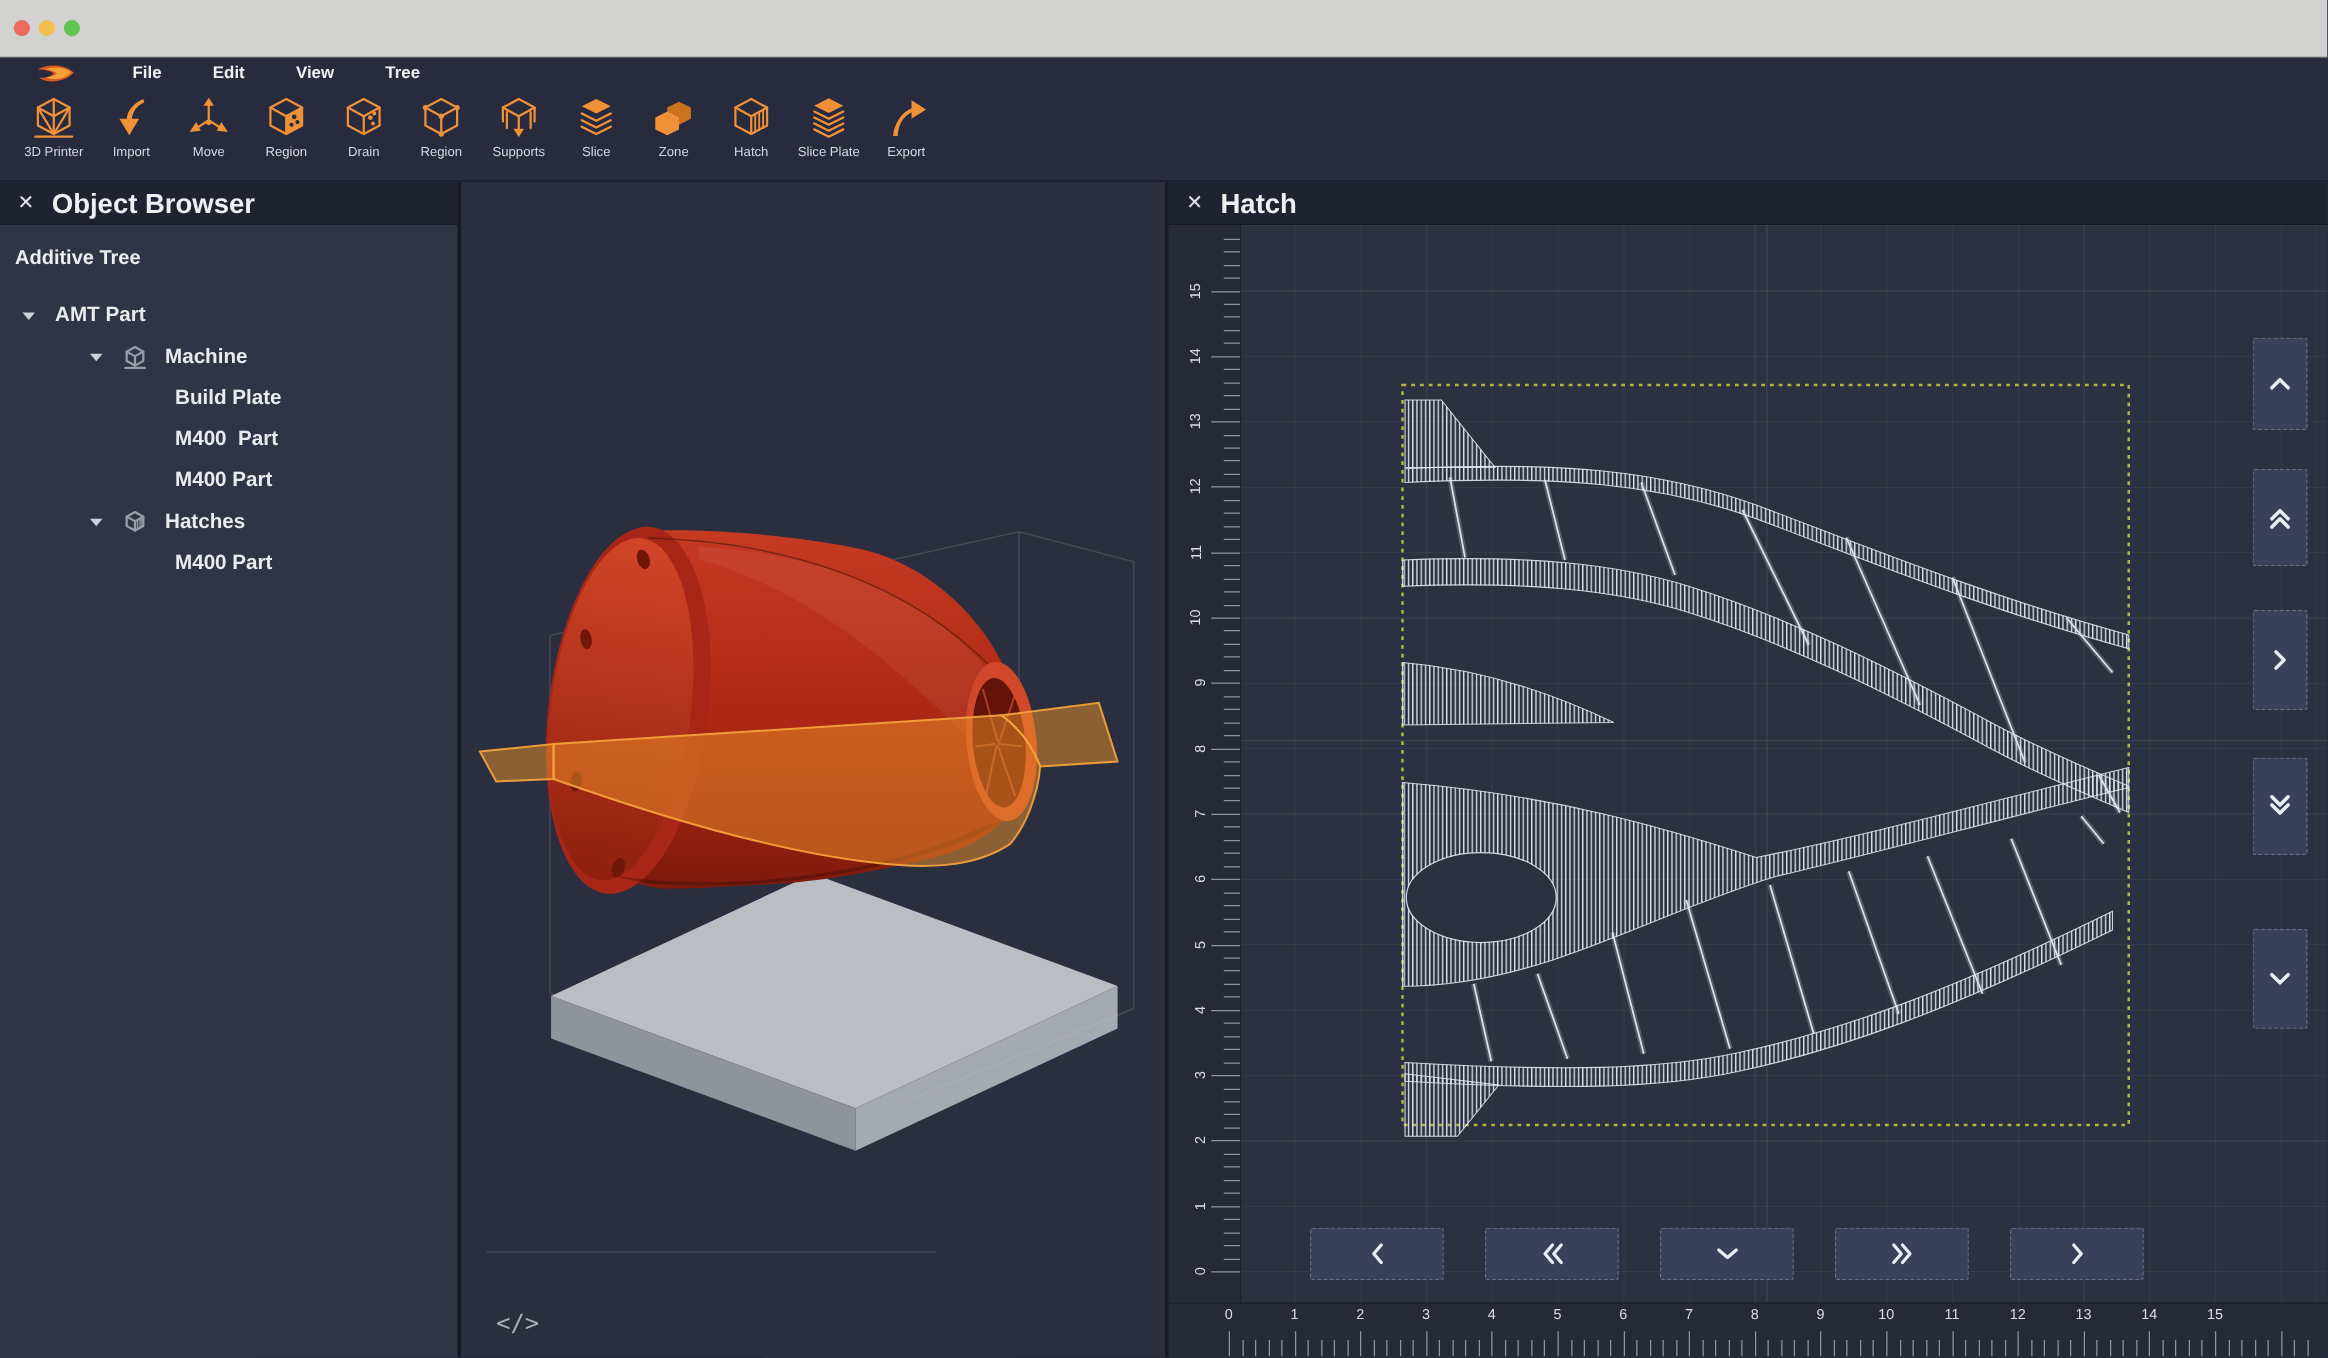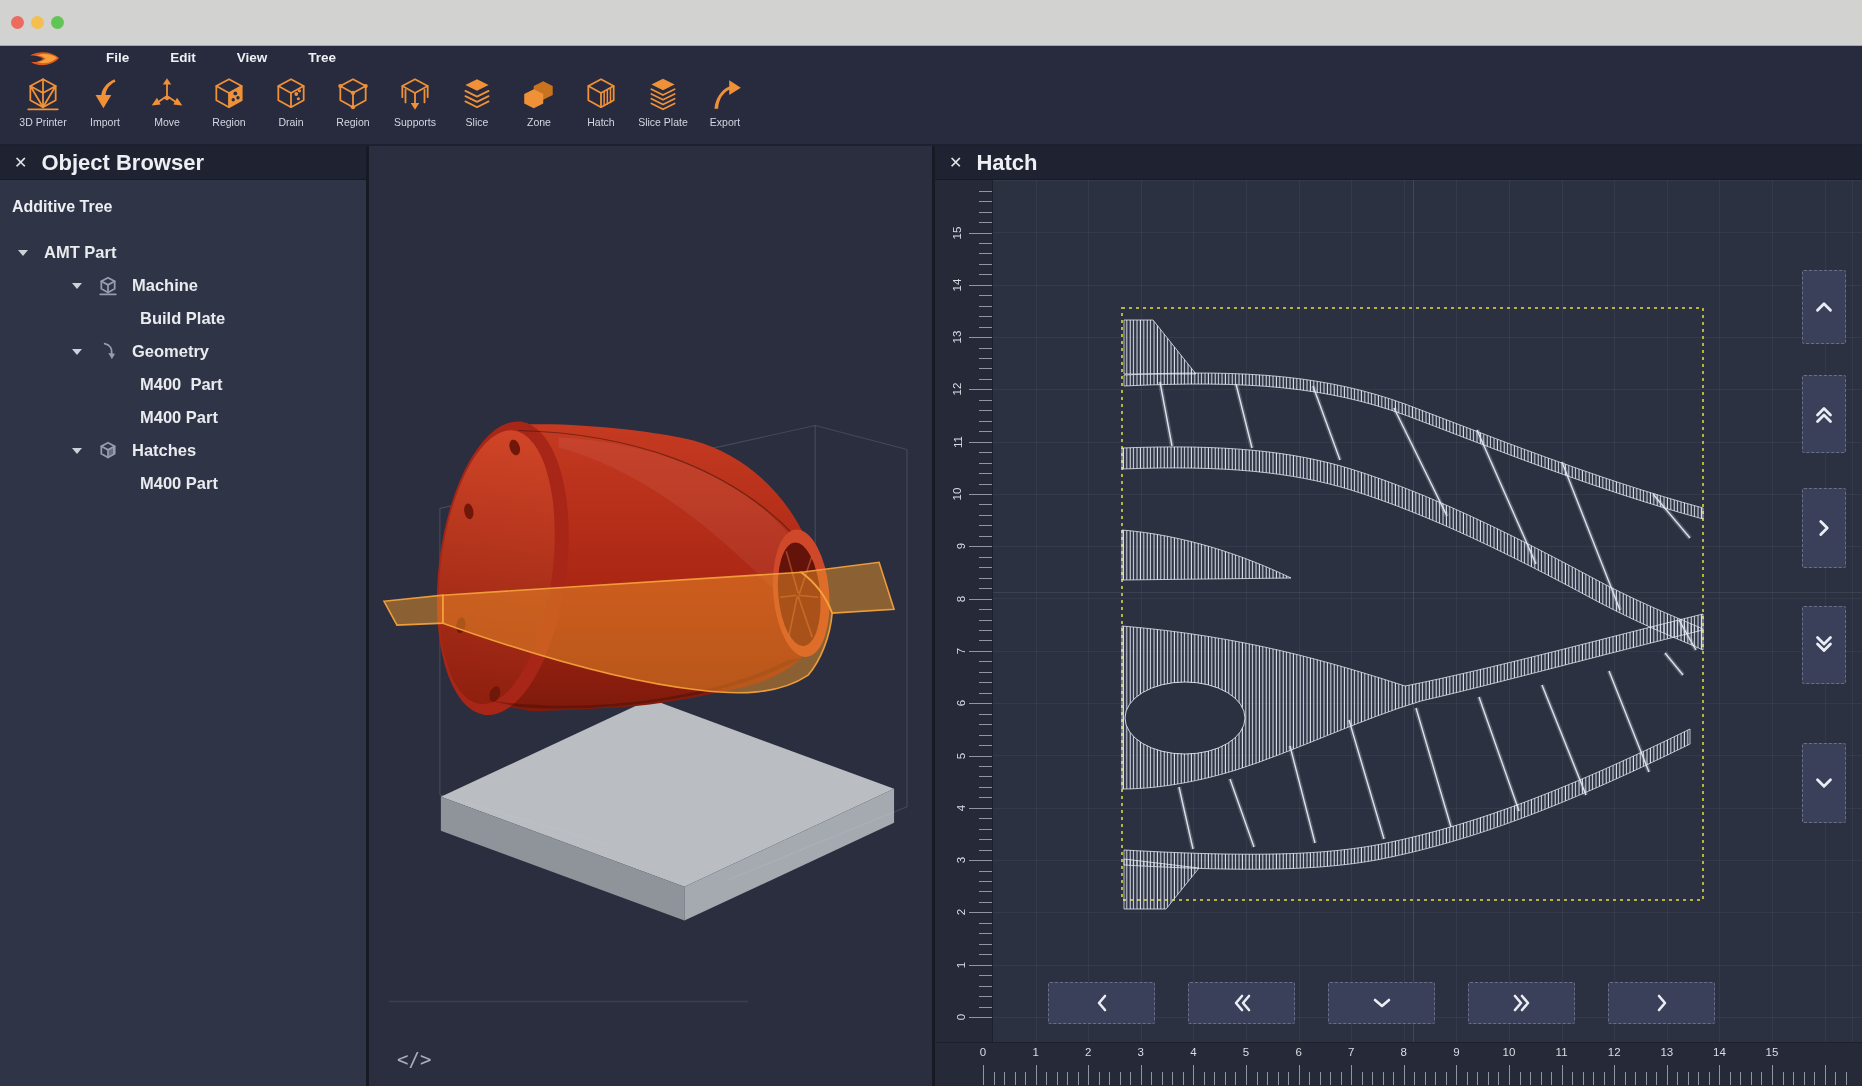--- a/index.html
+++ b/index.html
@@ -265,28 +265,20 @@
               <path d="M2,16.5 L16,16.5"></path>
             </g>
         </svg>
         <span class="tree-label">Machine</span>
       </div>
 
       <div class="tree-row lv2">
         <span class="tree-label">Build Plate</span>
       </div>
 
-      <div class="tree-row lv1">
-        <span class="caret"></span>
-        <svg class="tree-icon" viewBox="0 0 18 18">
-          <path class="gicon" d="M6,1.5 C11,2.5 13,6.5 12.3,11" stroke-width="2"></path>
-          <polygon class="gfill" points="9.3,10 12.5,15.5 15.3,10.5"></polygon>
-        </svg>
-        <span class="tree-label">Geometry</span>
-      </div>
 
       <div class="tree-row lv2">
         <span class="tree-label">M400  Part</span>
       </div>
 
 
       <div class="tree-row lv2">
         <span class="tree-label">M400 Part</span>
       </div>
 

